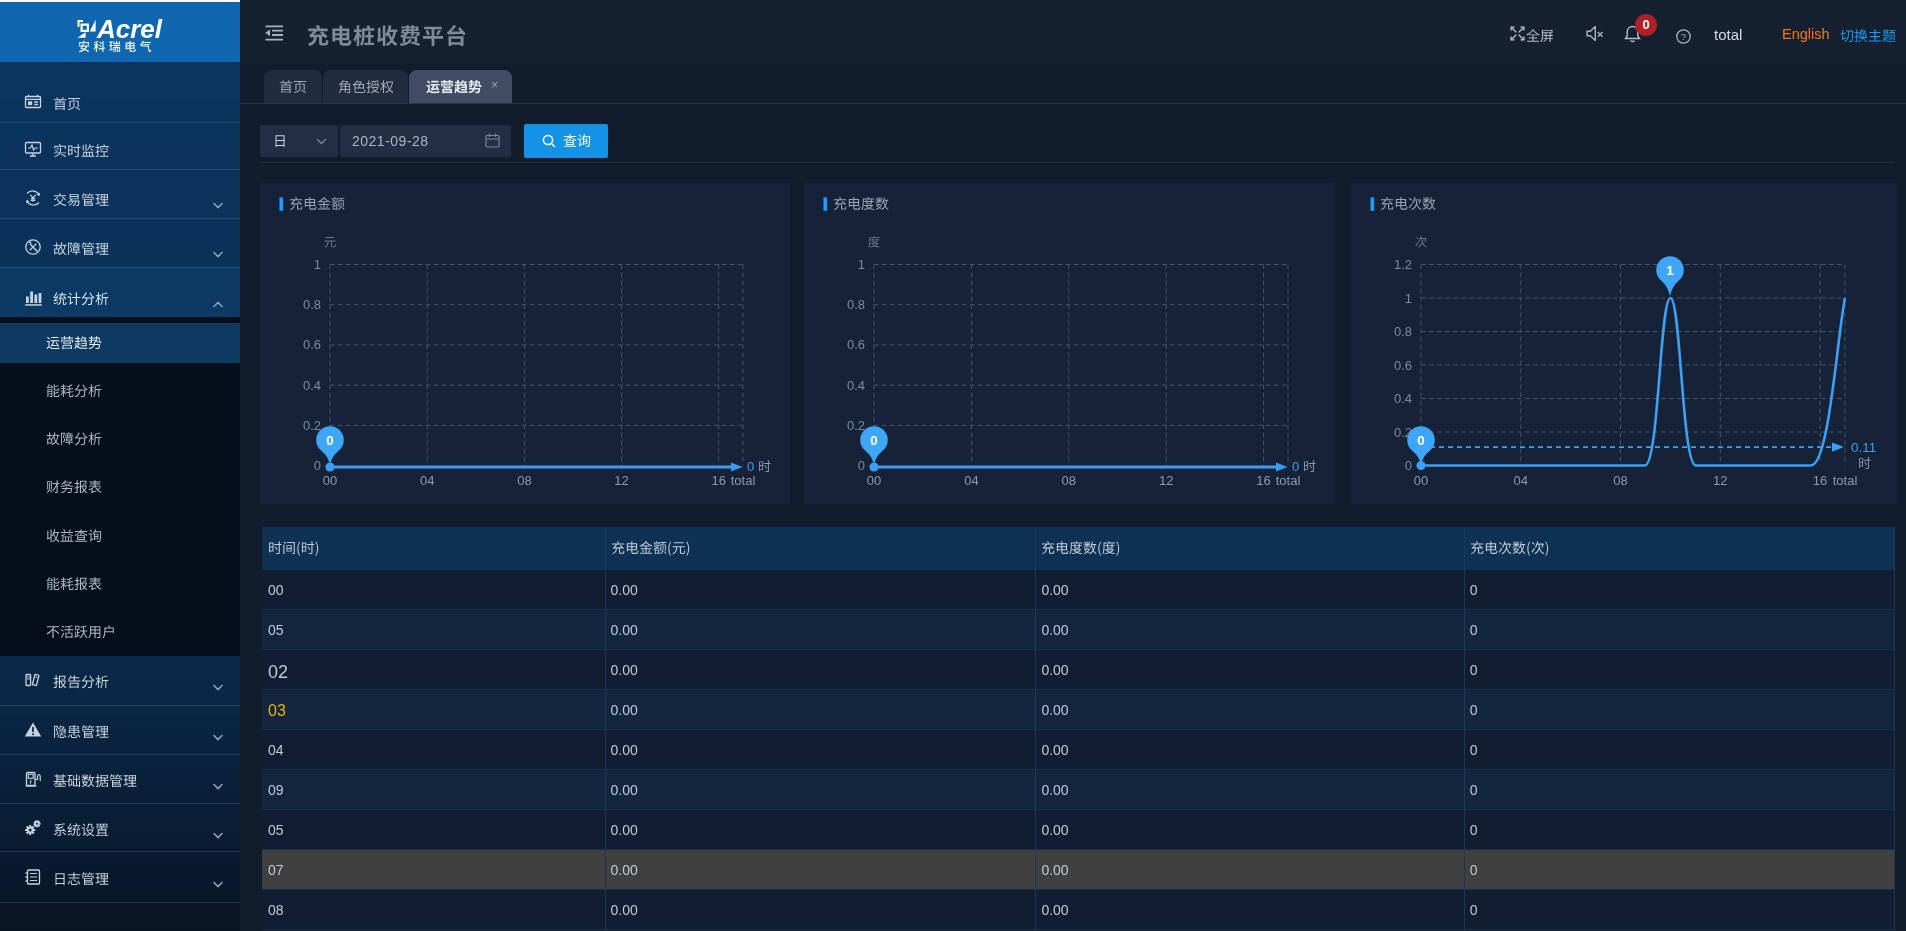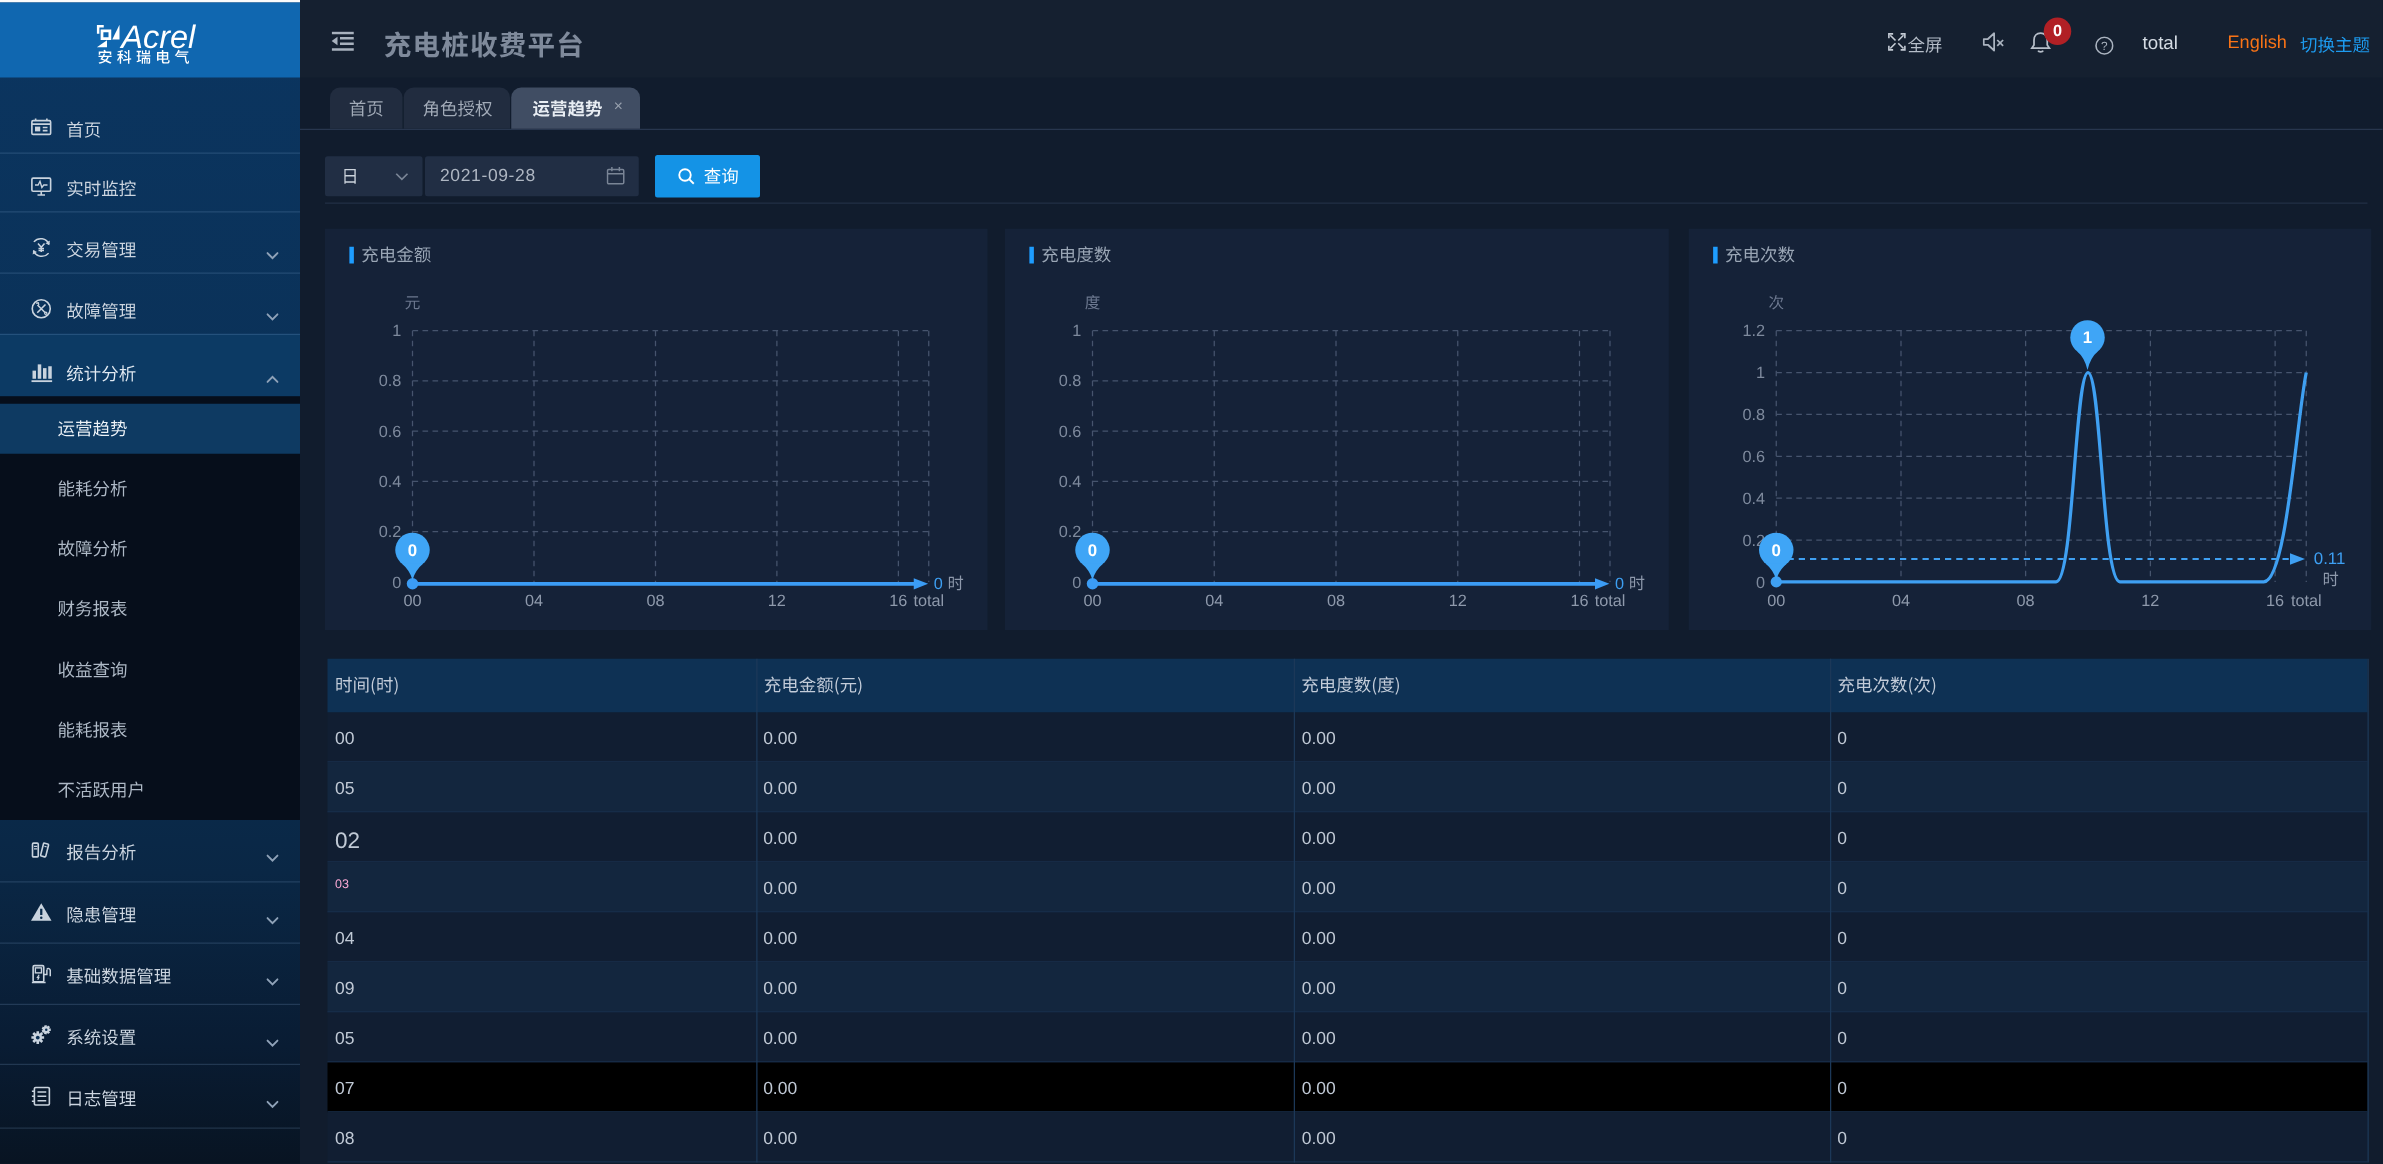--- a/index.html
+++ b/index.html
@@ -218,21 +218,21 @@
         <div class="abs" style="left:779.4000000000001px;top:12px;font-size:14px;color:#c0c9d5">0.00</div>
         <div class="abs" style="left:1207.8px;top:12px;font-size:14px;color:#c0c9d5">0</div>
       </div>
 <div class="abs" style="left:0;top:123px;width:1632px;height:40px;background:#111e32;border-bottom:1px solid #182f4c">
         <div class="abs" style="left:6px;top:12px;font-size:18px;color:#c0c9d5">02</div>
         <div class="abs" style="left:348.5px;top:12px;font-size:14px;color:#c0c9d5">0.00</div>
         <div class="abs" style="left:779.4000000000001px;top:12px;font-size:14px;color:#c0c9d5">0.00</div>
         <div class="abs" style="left:1207.8px;top:12px;font-size:14px;color:#c0c9d5">0</div>
       </div>
 <div class="abs" style="left:0;top:163px;width:1632px;height:40px;background:#13263e;border-bottom:1px solid #182f4c">
-        <div class="abs" style="left:6px;top:12px;font-size:10px;color:#f9a8d4">03</div>
+        <div class="abs" style="left:6px;top:12px;font-size:16px;color:#eab308">03</div>
         <div class="abs" style="left:348.5px;top:12px;font-size:14px;color:#c0c9d5">0.00</div>
         <div class="abs" style="left:779.4000000000001px;top:12px;font-size:14px;color:#c0c9d5">0.00</div>
         <div class="abs" style="left:1207.8px;top:12px;font-size:14px;color:#c0c9d5">0</div>
       </div>
 <div class="abs" style="left:0;top:203px;width:1632px;height:40px;background:#111e32;border-bottom:1px solid #182f4c">
         <div class="abs" style="left:6px;top:12px;font-size:14px;color:#c0c9d5">04</div>
         <div class="abs" style="left:348.5px;top:12px;font-size:14px;color:#c0c9d5">0.00</div>
         <div class="abs" style="left:779.4000000000001px;top:12px;font-size:14px;color:#c0c9d5">0.00</div>
         <div class="abs" style="left:1207.8px;top:12px;font-size:14px;color:#c0c9d5">0</div>
       </div>
@@ -241,21 +241,21 @@
         <div class="abs" style="left:348.5px;top:12px;font-size:14px;color:#c0c9d5">0.00</div>
         <div class="abs" style="left:779.4000000000001px;top:12px;font-size:14px;color:#c0c9d5">0.00</div>
         <div class="abs" style="left:1207.8px;top:12px;font-size:14px;color:#c0c9d5">0</div>
       </div>
 <div class="abs" style="left:0;top:283px;width:1632px;height:40px;background:#111e32;border-bottom:1px solid #182f4c">
         <div class="abs" style="left:6px;top:12px;font-size:14px;color:#c0c9d5">05</div>
         <div class="abs" style="left:348.5px;top:12px;font-size:14px;color:#c0c9d5">0.00</div>
         <div class="abs" style="left:779.4000000000001px;top:12px;font-size:14px;color:#c0c9d5">0.00</div>
         <div class="abs" style="left:1207.8px;top:12px;font-size:14px;color:#c0c9d5">0</div>
       </div>
-<div class="abs" style="left:0;top:323px;width:1632px;height:40px;background:#000000;border-bottom:1px solid #182f4c">
+<div class="abs" style="left:0;top:323px;width:1632px;height:40px;background:#404040;border-bottom:1px solid #182f4c">
         <div class="abs" style="left:6px;top:12px;font-size:14px;color:#c0c9d5">07</div>
         <div class="abs" style="left:348.5px;top:12px;font-size:14px;color:#c0c9d5">0.00</div>
         <div class="abs" style="left:779.4000000000001px;top:12px;font-size:14px;color:#c0c9d5">0.00</div>
         <div class="abs" style="left:1207.8px;top:12px;font-size:14px;color:#c0c9d5">0</div>
       </div>
 <div class="abs" style="left:0;top:363px;width:1632px;height:40px;background:#111e32;border-bottom:1px solid #182f4c">
         <div class="abs" style="left:6px;top:12px;font-size:14px;color:#c0c9d5">08</div>
         <div class="abs" style="left:348.5px;top:12px;font-size:14px;color:#c0c9d5">0.00</div>
         <div class="abs" style="left:779.4000000000001px;top:12px;font-size:14px;color:#c0c9d5">0.00</div>
         <div class="abs" style="left:1207.8px;top:12px;font-size:14px;color:#c0c9d5">0</div>
@@ -269,21 +269,21 @@
       <div class="abs" style="left:0;top:0;width:240px;height:2px;background:#fbfbfb"></div>
       <div class="abs" style="left:0;top:2px;width:240px;height:60px;background:#1067b0">
         <svg class="abs" style="left:77px;top:17px" width="20" height="20" viewBox="0 0 20 20">
 <g fill="#fff">
             <path d="M0.5 1 H6 V3 H2.5 V8 H0.5 Z"></path>
 <path d="M3.5 4.5 H12 V13 H3.5 Z M5.7 6.7 V10.8 H9.8 V6.7 Z"></path>
 <path d="M12.8 12.6 L18.6 0.8 L18.6 12.6 Z"></path>
 <path d="M0.5 18.8 L8.6 13.2 L8.6 18.8 Z"></path>
 </g>
         </svg>
-        <div class="abs" style="left:97px;top:12px;font-size:26px;font-weight:normal;font-style:italic;color:#fff">Acrel</div>
+        <div class="abs" style="left:97px;top:12px;font-size:26px;font-weight:bold;font-style:italic;color:#fff">Acrel</div>
         <div class="abs" style="left:78px;top:34.6px"><svg class="cn" width="77" height="17" viewBox="0 0 77 17" style="vertical-align:-5px">
             <path fill="#ffffff" transform="translate(0,12)" d="M1 -8.8H11V-6.2H9.8V-7.7H2.2V-6.2H1ZM7.9 -4.9 9.1 -4.6Q8.5 -2.9 7.5 -1.8Q6.4 -0.7 4.9 -0.1Q3.5 0.6 1.6 1Q1.5 0.9 1.4 0.7Q1.3 0.5 1.1 0.3Q1 0.1 0.9 -0.1Q2.7 -0.4 4.1 -0.9Q5.5 -1.5 6.5 -2.5Q7.4 -3.4 7.9 -4.9ZM0.8 -5.4H11.3V-4.4H0.8ZM4.8 -9.9 6 -10.2Q6.2 -9.8 6.5 -9.3Q6.7 -8.9 6.8 -8.6L5.6 -8.2Q5.5 -8.5 5.2 -9Q5 -9.5 4.8 -9.9ZM2.2 -2.6 3 -3.4Q4 -3.1 5.1 -2.7Q6.3 -2.3 7.4 -1.8Q8.5 -1.4 9.4 -0.9Q10.4 -0.4 11.1 0L10.2 1Q9.5 0.6 8.6 0.1Q7.7 -0.4 6.6 -0.9Q5.5 -1.4 4.4 -1.8Q3.2 -2.3 2.2 -2.6ZM2.2 -2.6Q2.6 -3.1 2.9 -3.6Q3.3 -4.2 3.7 -4.8Q4.1 -5.5 4.4 -6.1Q4.7 -6.7 4.9 -7.3L6.2 -7.1Q5.9 -6.5 5.6 -5.9Q5.3 -5.2 5 -4.6Q4.6 -4 4.2 -3.5Q3.9 -2.9 3.6 -2.5Z M17.8 -9.1H18.9V1H17.8ZM15.9 -6.8H20.6V-5.7H15.9ZM17.9 -6.3 18.5 -6Q18.4 -5.4 18.1 -4.7Q17.9 -4 17.6 -3.3Q17.3 -2.7 16.9 -2.1Q16.6 -1.5 16.3 -1.1Q16.2 -1.3 16 -1.6Q15.8 -1.9 15.7 -2.1Q16 -2.5 16.3 -3Q16.6 -3.5 16.9 -4.1Q17.2 -4.6 17.5 -5.2Q17.7 -5.8 17.9 -6.3ZM19.8 -10 20.5 -9.1Q19.9 -8.9 19.2 -8.7Q18.5 -8.5 17.7 -8.4Q17 -8.2 16.3 -8.1Q16.3 -8.3 16.2 -8.6Q16.1 -8.8 16 -9Q16.6 -9.1 17.4 -9.3Q18.1 -9.4 18.7 -9.6Q19.3 -9.8 19.8 -10ZM18.9 -5.6Q19 -5.5 19.2 -5.2Q19.5 -4.9 19.7 -4.6Q20 -4.3 20.2 -4Q20.4 -3.7 20.5 -3.6L19.9 -2.7Q19.7 -2.9 19.6 -3.3Q19.4 -3.6 19.1 -3.9Q18.9 -4.3 18.7 -4.6Q18.5 -4.9 18.4 -5.1ZM24.4 -10.1H25.5V1H24.4ZM20.4 -2.4 26.9 -3.4 27 -2.4 20.6 -1.3ZM21.3 -8.7 22 -9.3Q22.4 -9.1 22.8 -8.8Q23.1 -8.5 23.5 -8.2Q23.8 -7.9 24 -7.7L23.2 -6.9Q23 -7.2 22.7 -7.5Q22.4 -7.8 22 -8.1Q21.7 -8.4 21.3 -8.7ZM20.9 -5.6 21.6 -6.2Q22 -6 22.4 -5.7Q22.8 -5.4 23.1 -5.1Q23.5 -4.8 23.7 -4.5L22.9 -3.7Q22.7 -4 22.4 -4.3Q22 -4.7 21.6 -5Q21.2 -5.3 20.9 -5.6Z M31.3 -9.4H34.8V-8.3H31.3ZM31.4 -5.9H34.5V-4.9H31.4ZM31.3 -1.3Q31.9 -1.5 32.9 -1.7Q33.8 -2 34.8 -2.3L34.9 -1.2Q34 -1 33.1 -0.7Q32.2 -0.5 31.5 -0.2ZM32.5 -8.9H33.6V-1.5L32.5 -1.3ZM35.5 -9.6H36.5V-7.7H40.8V-9.6H41.9V-6.7H35.5ZM38.1 -10.1H39.2V-7.1H38.1ZM35 -5.9H42.3V-4.9H35ZM38.1 -5.4 39.3 -5.2Q39.1 -4.7 38.9 -4.2Q38.8 -3.7 38.6 -3.4L37.7 -3.5Q37.8 -3.9 37.9 -4.4Q38 -5 38.1 -5.4ZM35.4 -3.9H41.4V-2.9H36.4V1H35.4ZM41.1 -3.9H42.1V-0.1Q42.1 0.3 42 0.5Q42 0.7 41.8 0.8Q41.6 1 41.3 1Q41 1 40.6 1Q40.6 0.8 40.5 0.5Q40.4 0.2 40.3 0Q40.5 0 40.7 0Q40.9 0 40.9 0Q41.1 0 41.1 -0.1ZM37.3 -3.5H38.2V0.9H37.3ZM39.2 -3.5H40.1V0.9H39.2Z M48.2 -5.8H56.1V-4.8H48.2ZM51.5 -10.1H52.7V-1.2Q52.7 -0.8 52.8 -0.6Q52.8 -0.4 53 -0.4Q53.2 -0.3 53.5 -0.3Q53.6 -0.3 53.8 -0.3Q54.1 -0.3 54.4 -0.3Q54.7 -0.3 54.9 -0.3Q55.2 -0.3 55.5 -0.3Q55.7 -0.3 55.8 -0.3Q56.1 -0.3 56.3 -0.5Q56.5 -0.6 56.6 -1Q56.6 -1.4 56.7 -2.2Q56.9 -2 57.2 -1.9Q57.6 -1.8 57.8 -1.7Q57.7 -0.8 57.5 -0.2Q57.4 0.3 57 0.6Q56.6 0.8 55.9 0.8Q55.8 0.8 55.6 0.8Q55.3 0.8 55 0.8Q54.7 0.8 54.3 0.8Q54 0.8 53.8 0.8Q53.5 0.8 53.4 0.8Q52.7 0.8 52.3 0.7Q51.8 0.5 51.7 0Q51.5 -0.4 51.5 -1.2ZM48.3 -8.4H56.6V-2.2H48.3V-3.3H55.5V-7.3H48.3ZM47.6 -8.4H48.8V-1.5H47.6Z M64.5 -8.9H72.7V-7.9H64.5ZM64.7 -7.1H71.8V-6.2H64.7ZM63.4 -5.4H70.3V-4.4H63.4ZM64.6 -10.2 65.7 -9.9Q65.4 -8.9 64.9 -8.1Q64.5 -7.2 64 -6.4Q63.4 -5.7 62.9 -5.1Q62.8 -5.2 62.6 -5.3Q62.4 -5.4 62.2 -5.6Q62 -5.7 61.8 -5.8Q62.7 -6.5 63.4 -7.7Q64.2 -8.9 64.6 -10.2ZM69.8 -5.4H70.9Q70.9 -4.6 71 -3.8Q71 -3 71.1 -2.4Q71.2 -1.7 71.3 -1.2Q71.5 -0.7 71.7 -0.4Q71.9 -0.1 72.1 -0.1Q72.3 -0.1 72.4 -0.6Q72.4 -1 72.4 -1.7Q72.6 -1.5 72.8 -1.4Q73 -1.2 73.2 -1.1Q73.1 0 72.9 0.5Q72.7 1 72.1 1Q71.4 1 70.9 0.5Q70.5 -0 70.3 -0.9Q70 -1.8 69.9 -2.9Q69.8 -4.1 69.8 -5.4Z"></path>
           </svg></div>
       </div>
 <div class="abs" style="left:0;top:73.4px;width:240px;height:48.3px;">
         <div class="abs" style="left:24px;top:19.7px"><svg width="18" height="18" viewBox="0 0 18 18">
             <g stroke="#c9d3de" stroke-width="1.3" fill="none">
               <rect x="1.5" y="3.5" width="15" height="11" rx="1"></rect>
               <path d="M1.5 6.3 H16.5 M4.5 1.8 V3.5 M13.5 1.8 V3.5"></path>
               <rect x="4" y="8.3" width="4.2" height="3.8" fill="#c9d3de" stroke="none"></rect>

